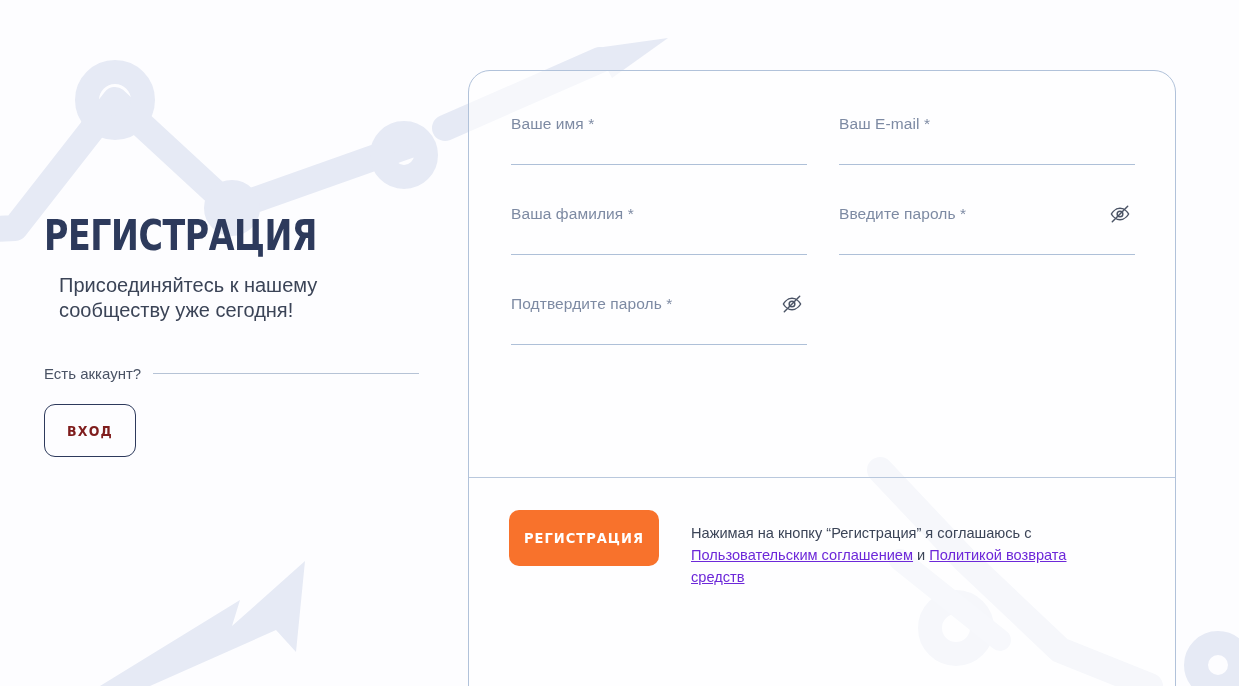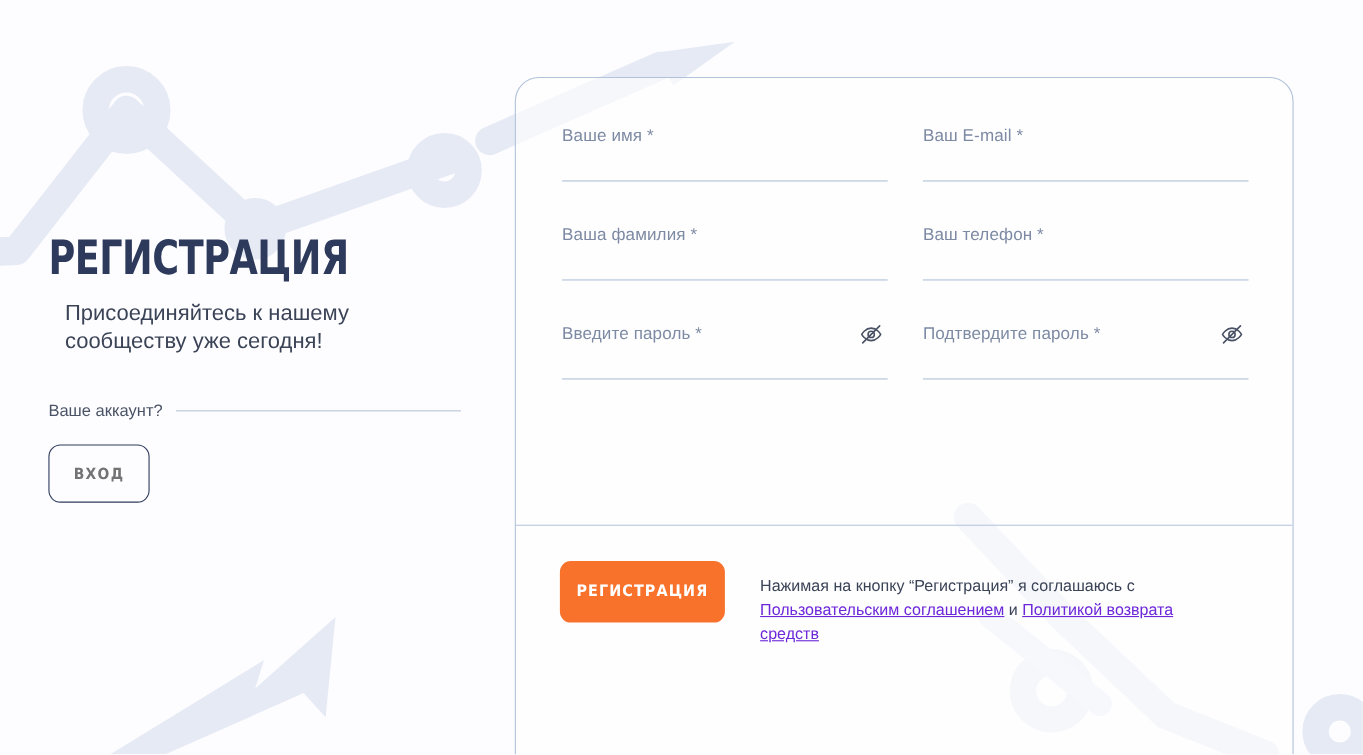--- a/index.html
+++ b/index.html
@@ -79,21 +79,21 @@
     background: #b6c3d6;
   }
 
   .login-button {
     margin-top: 22px;
     width: 92px;
     height: 53px;
     border: 1.6px solid #2d3a5c;
     border-radius: 11px;
     background: transparent;
-    color: #737373;
+    color: #7f1d1d;
     font-family: "DejaVu Sans Condensed", "Liberation Sans Narrow", "Liberation Sans", sans-serif;
     font-size: 14px;
     font-weight: 600;
     letter-spacing: 1.2px;
     cursor: pointer;
     display: flex;
     align-items: center;
     justify-content: center;
     padding: 0;
   }
@@ -249,21 +249,21 @@
     <g stroke="#e9edf7" stroke-width="22" fill="none" stroke-linecap="round">
       <path d="M900,560 L1000,640"></path>
     </g>
   </svg>
 
   <div class="left-pane">
     <h1 class="page-title">РЕГИСТРАЦИЯ</h1>
     <p class="page-subtitle">Присоединяйтесь к нашему сообществу уже сегодня!</p>
 
     <div class="account-row">
-      <span class="label">Ваше аккаунт?</span>
+      <span class="label">Есть аккаунт?</span>
       <span class="rule"></span>
     </div>
 
     <button class="login-button" type="button">ВХОД</button>
   </div>
 
   <div class="form-card">
 
     <div class="card-body">
       <div class="field-grid" id="field-grid">
@@ -271,24 +271,20 @@
             <span class="flabel">Ваше имя *</span>
             <input type="text" placeholder="Ваше имя *" style="">
           </div>
           <div class="field">
             <span class="flabel">Ваш E-mail *</span>
             <input type="text" placeholder="Ваш E-mail *" style="">
           </div>
           <div class="field">
             <span class="flabel">Ваша фамилия *</span>
             <input type="text" placeholder="Ваша фамилия *" style="">
-          </div>
-          <div class="field">
-            <span class="flabel">Ваш телефон *</span>
-            <input type="text" placeholder="Ваш телефон *" style="">
           </div>
           <div class="field">
             <span class="flabel">Введите пароль *</span>
             <input type="password" placeholder="Введите пароль *" style="">
             <button type="button" class="eye-toggle">
               <svg width="22" height="22" viewBox="0 0 24 24" fill="none" stroke="#4a5365" stroke-width="1.6" stroke-linecap="round" stroke-linejoin="round">
                 <path d="M2.6 12S6 5.8 12 5.8 21.4 12 21.4 12 18 18.2 12 18.2 2.6 12 2.6 12Z"></path>
                 <circle cx="12" cy="12" r="3.1"></circle>
                 <line x1="3.6" y1="20.4" x2="20.4" y2="3.6"></line>
               </svg>

